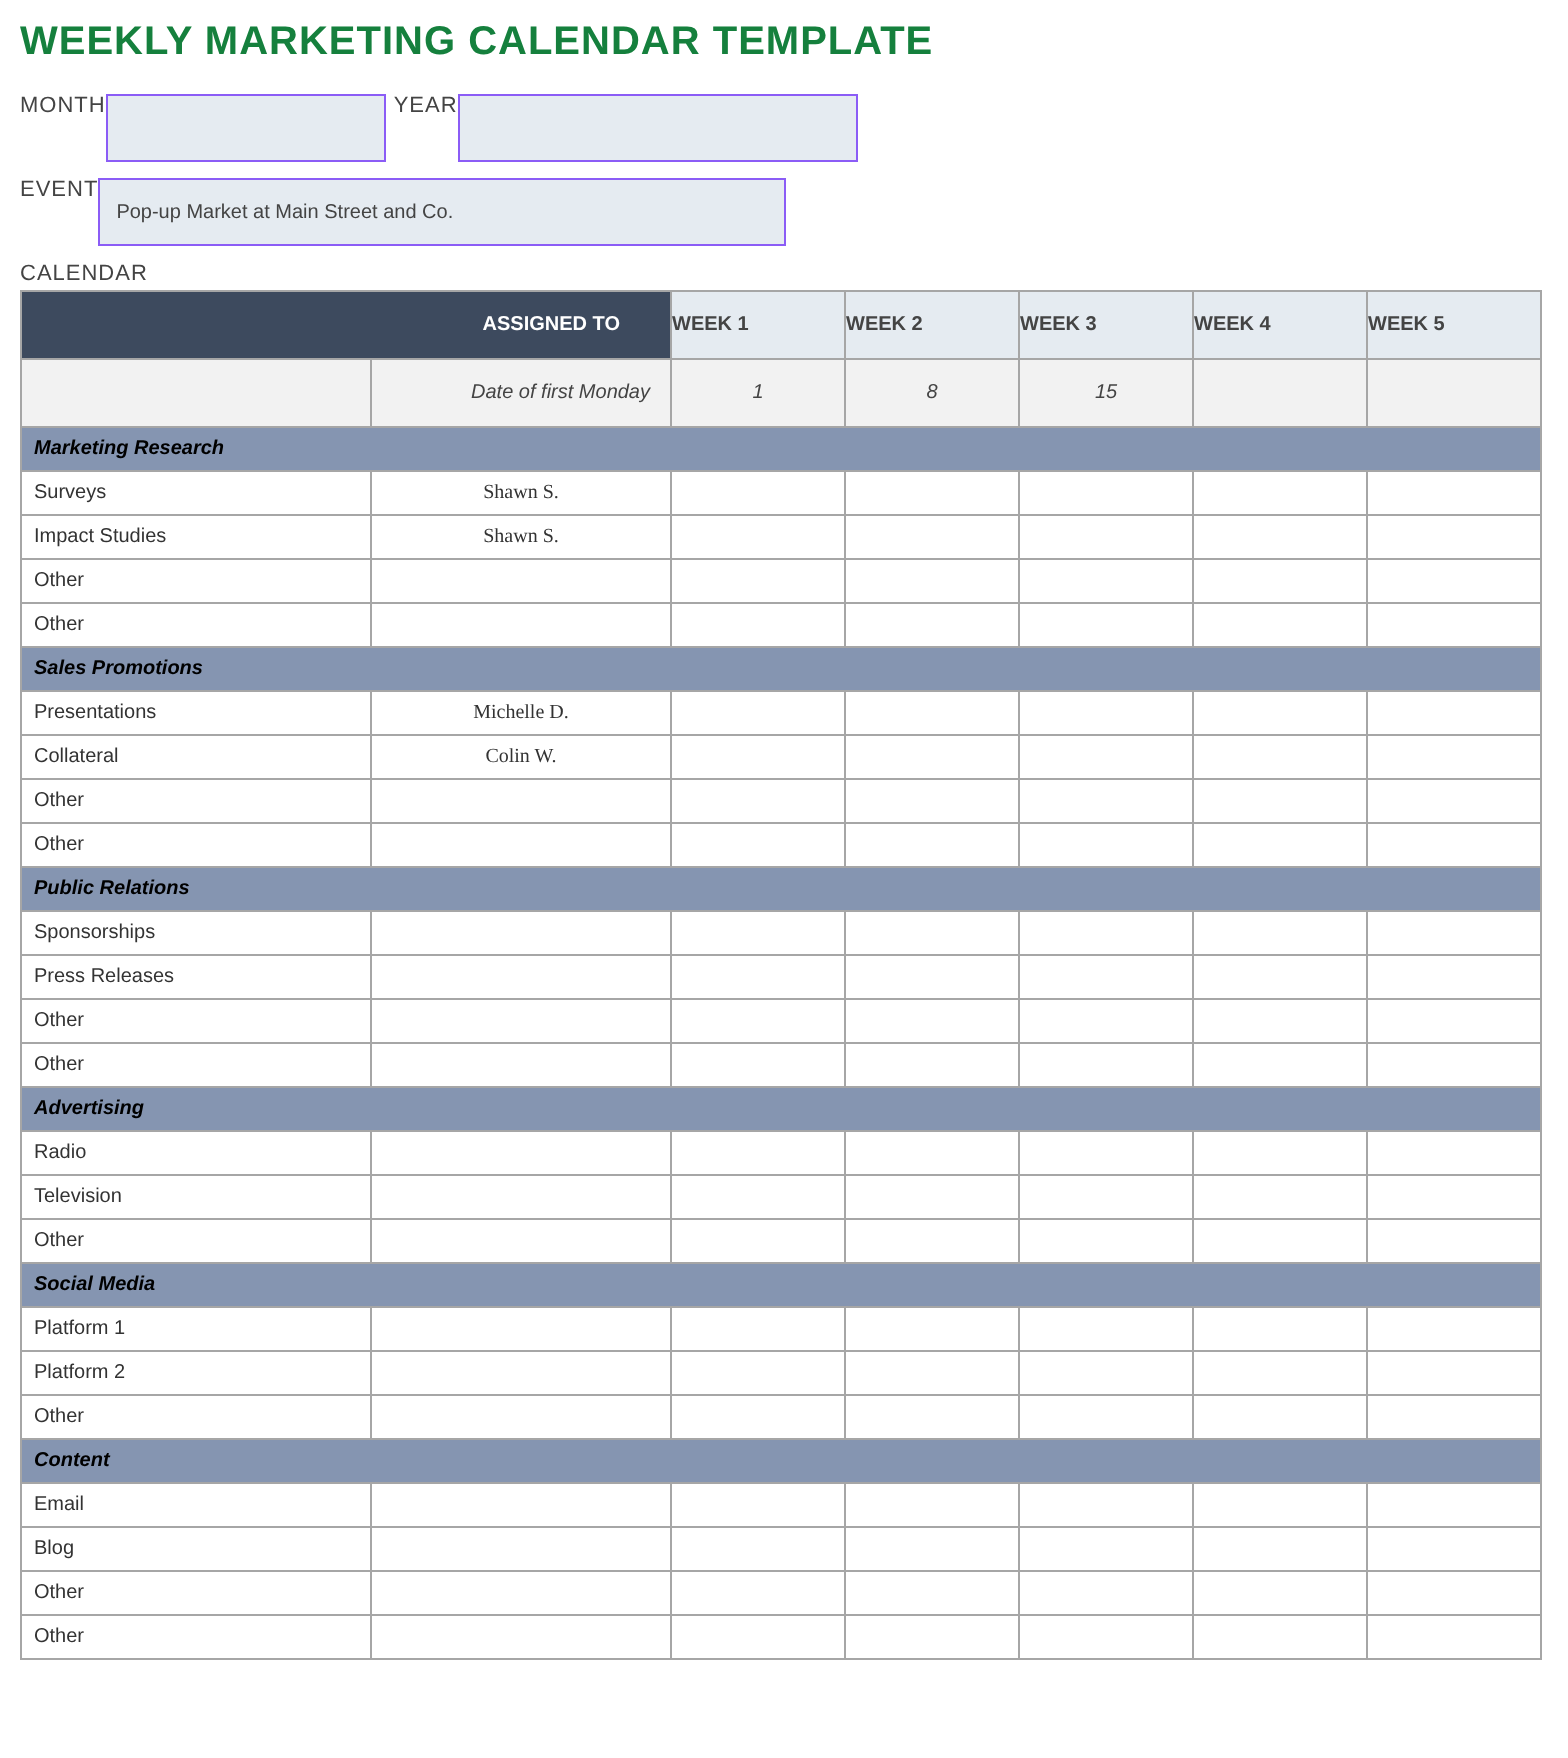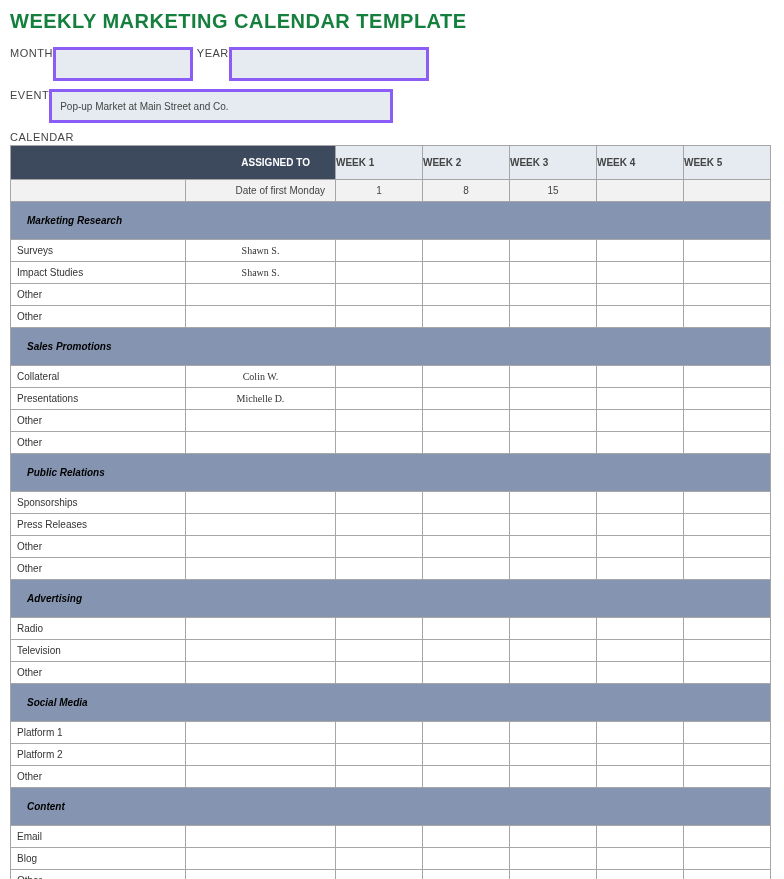--- a/index.html
+++ b/index.html
@@ -23,21 +23,21 @@
   .field-block { display: flex; flex-direction: row; }
   .field-label {
     font-family: "Century Gothic", "Segoe UI", Arial, sans-serif;
     font-size: 11px;
     letter-spacing: 0.5px;
     color: #444;
     margin-bottom: 2px;
   }
   .field-box {
     background: #e5ebf1;
-    border: 3px solid #8b5cf6;
+    border: 1px solid #8b5cf6;
     height: 34px;
     padding: 4px 8px;
     font-family: "Century Gothic", Arial, sans-serif;
     font-size: 10px;
     color: #444;
     display: flex;
     align-items: center;
   }
   .section-label {
     font-family: "Century Gothic", "Segoe UI", Arial, sans-serif;
@@ -70,32 +70,33 @@
     vertical-align: middle;
   }
   thead tr.hdr th.wk {
     background: #e5ebf1;
     color: #444;
   }
   thead tr.hdr th.asgn { text-align: right; padding-right: 25px; }
   thead tr.hdr th.wk { text-align: left; margin-top: 31px; }
   thead tr.dates td {
     background: #f2f2f2;
+    font-style: italic;
     text-align: center;
-    height: 22px;
+    height: 34px;
     color: #444;
   }
   thead tr.dates td.lbl { text-align: right; padding-right: 10px; }
   tr.sec td {
     background: #8595b1;
     color: #000;
     font-weight: bold;
     font-style: italic;
-    padding-left: 16px;
-    height: 38px;
+    padding-left: 6px;
+    height: 22px;
   }
   tr.row td { background: #fff; padding-left: 6px; }
   tr.row td.asgn { text-align: center; padding-left: 0; font-family: Liberation Serif, serif; }
   tr.row td.wk { padding-left: 0; }
 </style>
 </head>
 <body>
 
 <div class="title">WEEKLY MARKETING CALENDAR TEMPLATE</div>
 
@@ -183,38 +184,38 @@
         <td class="wk"></td>
         <td class="wk"></td>
         <td class="wk"></td>
         <td class="wk"></td>
         <td class="wk"></td>
       </tr>
       <tr class="sec">
         <td colspan="7">Sales Promotions</td>
       </tr>
       <tr class="row">
+        <td>Presentations</td>
+        <td class="asgn">Michelle D.</td>
+        <td class="wk"></td>
+        <td class="wk"></td>
+        <td class="wk"></td>
+        <td class="wk"></td>
+        <td class="wk"></td>
+      </tr>
+      <tr class="row">
         <td>Collateral</td>
         <td class="asgn">Colin W.</td>
         <td class="wk"></td>
         <td class="wk"></td>
         <td class="wk"></td>
         <td class="wk"></td>
         <td class="wk"></td>
       </tr>
       <tr class="row">
-        <td>Presentations</td>
-        <td class="asgn">Michelle D.</td>
-        <td class="wk"></td>
-        <td class="wk"></td>
-        <td class="wk"></td>
-        <td class="wk"></td>
-        <td class="wk"></td>
-      </tr>
-      <tr class="row">
         <td>Other</td>
         <td class="asgn"></td>
         <td class="wk"></td>
         <td class="wk"></td>
         <td class="wk"></td>
         <td class="wk"></td>
         <td class="wk"></td>
       </tr>
       <tr class="row">
         <td>Other</td>

